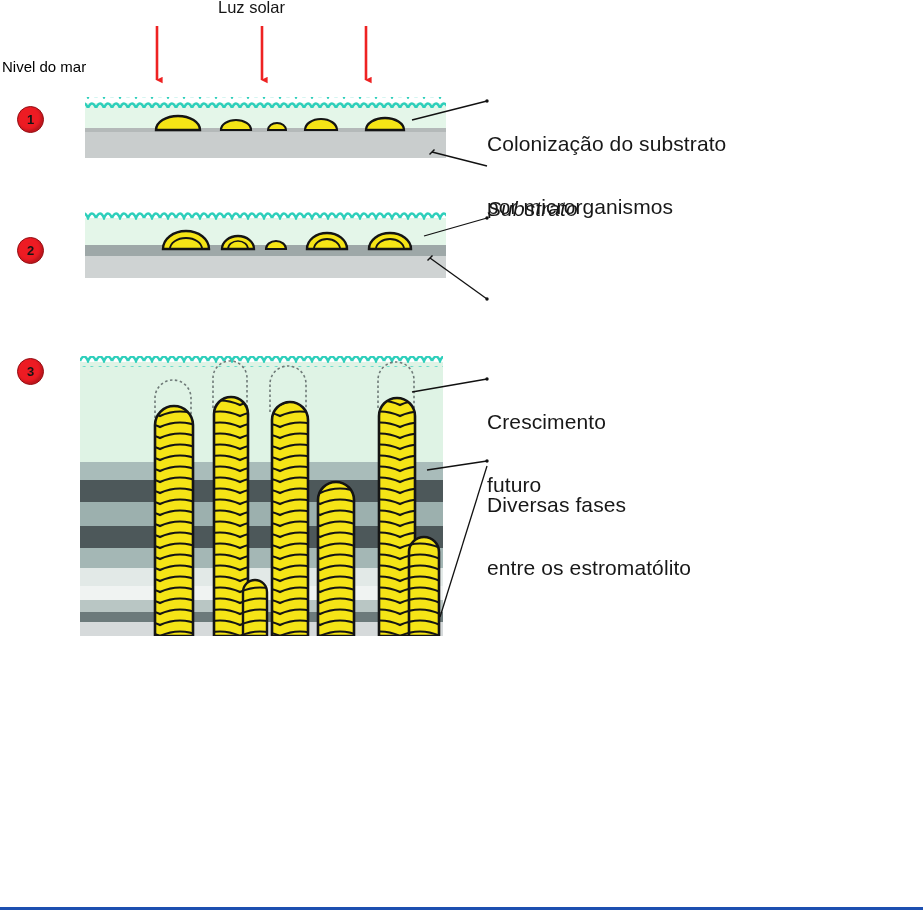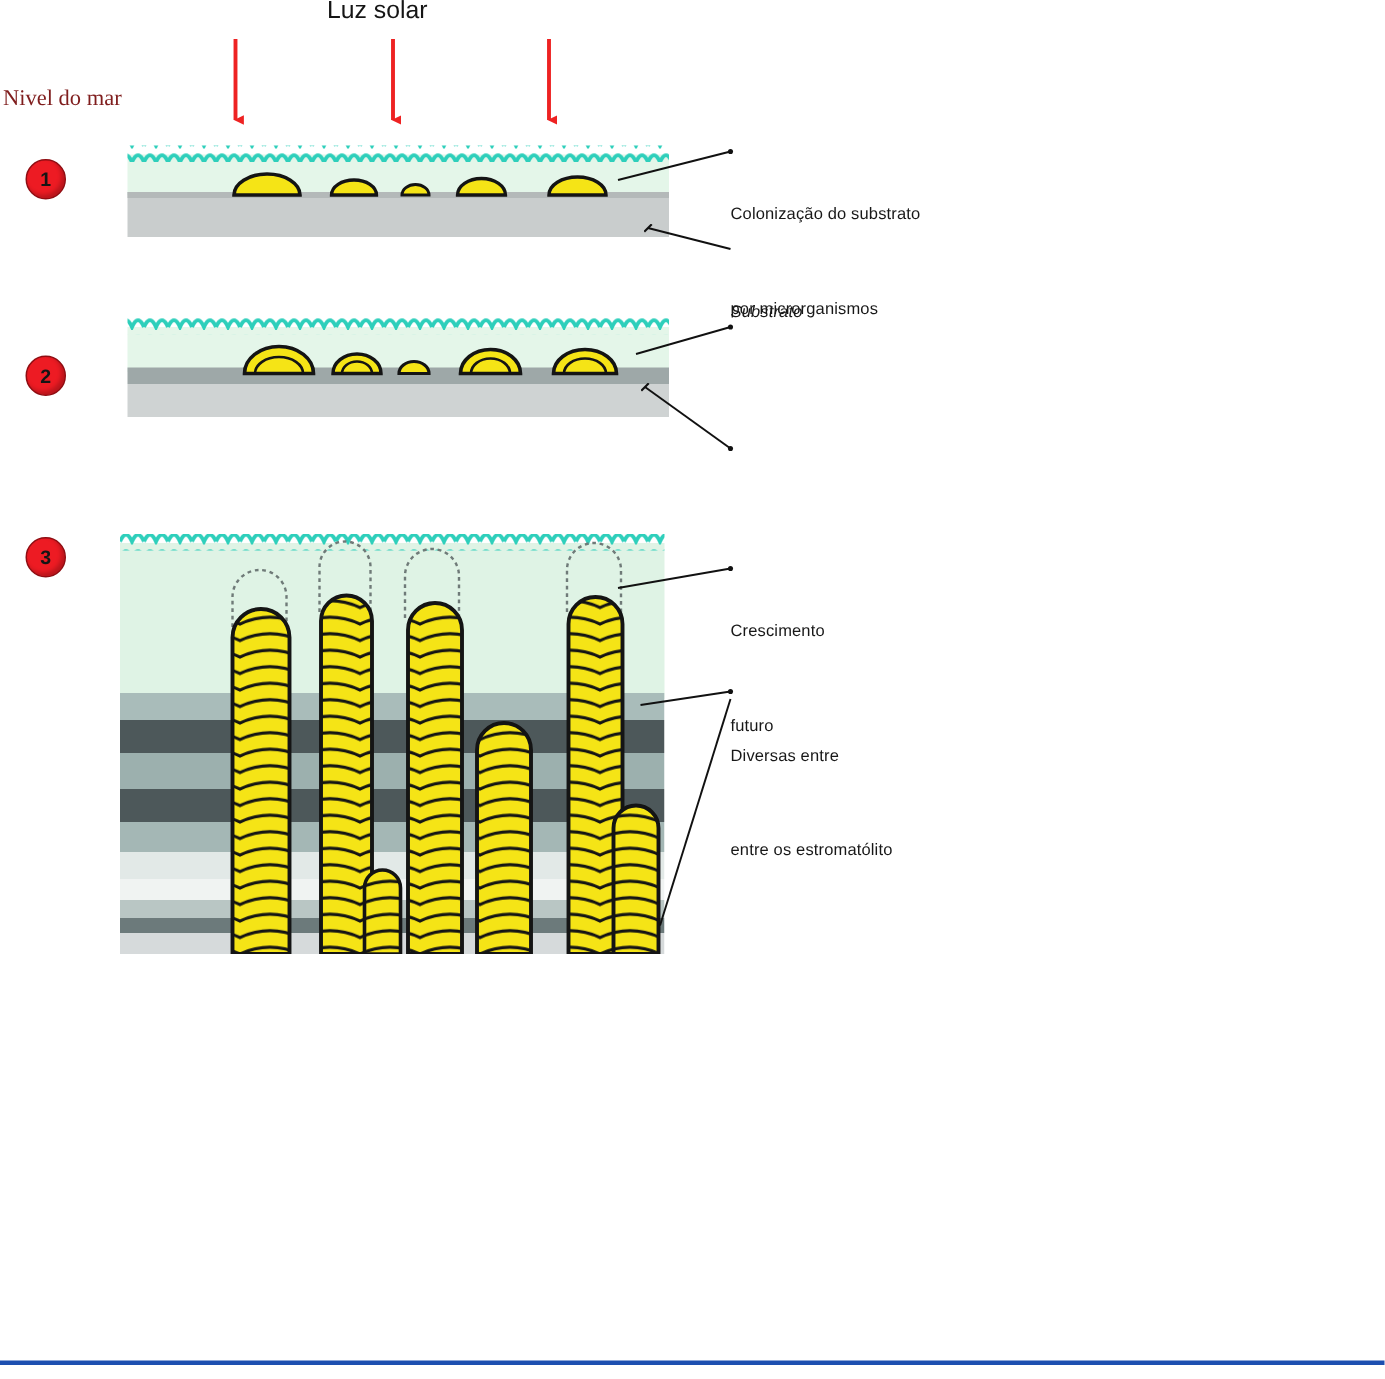--- a/index.html
+++ b/index.html
@@ -4,30 +4,30 @@
 <style>
   html,body{margin:0;padding:0;background:#ffffff;}
   body{
     width:923px;height:919px;position:relative;overflow:hidden;
     font-family:"Liberation Sans", sans-serif;color:#1a1a1a;
   }
   .fig{position:absolute;left:0;top:0;width:923px;height:894px;}
   svg{display:block;}
   .lbl{
     position:absolute;font-family:"Liberation Sans", sans-serif;
-    font-size:11px;line-height:21px;color:#181818;white-space:pre;
+    font-size:21px;line-height:21px;color:#181818;white-space:pre;
     letter-spacing:.1px;
   }
   .sunlabel{
     position:absolute;left:218px;top:-2px;font-size:16.5px;
     font-family:"Liberation Sans", sans-serif;color:#151515;white-space:pre;
   }
   .sealabel{
     position:absolute;left:2px;top:58px;font-size:15px;
-    font-family:Liberation Serif, serif;color:#7f1d1d;white-space:pre;
+    font-family:Liberation Sans, sans-serif;color:#000000;white-space:pre;
   }
   .badge{
     position:absolute;width:25px;height:25px;border-radius:50%;
     background:#ed1b23;border:1px solid #8f0d12;
     color:#151515;font-size:13px;font-weight:bold;
     display:flex;align-items:center;justify-content:center;
     font-family:"Liberation Sans", sans-serif;
     box-shadow:inset -2px -2px 3px rgba(0,0,0,.22);
   }
   #badge1{left:17px;top:106px;}
@@ -190,18 +190,18 @@
   </div>
 
 
 
   <div class="lbl" style="left:487px;top:369px;">
     <div>Crescimento</div>
     <div>futuro</div>
   </div>
 
   <div class="lbl" style="left:487px;top:452px;">
-    <div>Diversas entre</div>
+    <div>Diversas fases</div>
     <div>entre os estromatólito</div>
   </div>
 
   <div class="rule"></div>
 </div>
 
 </body></html>

